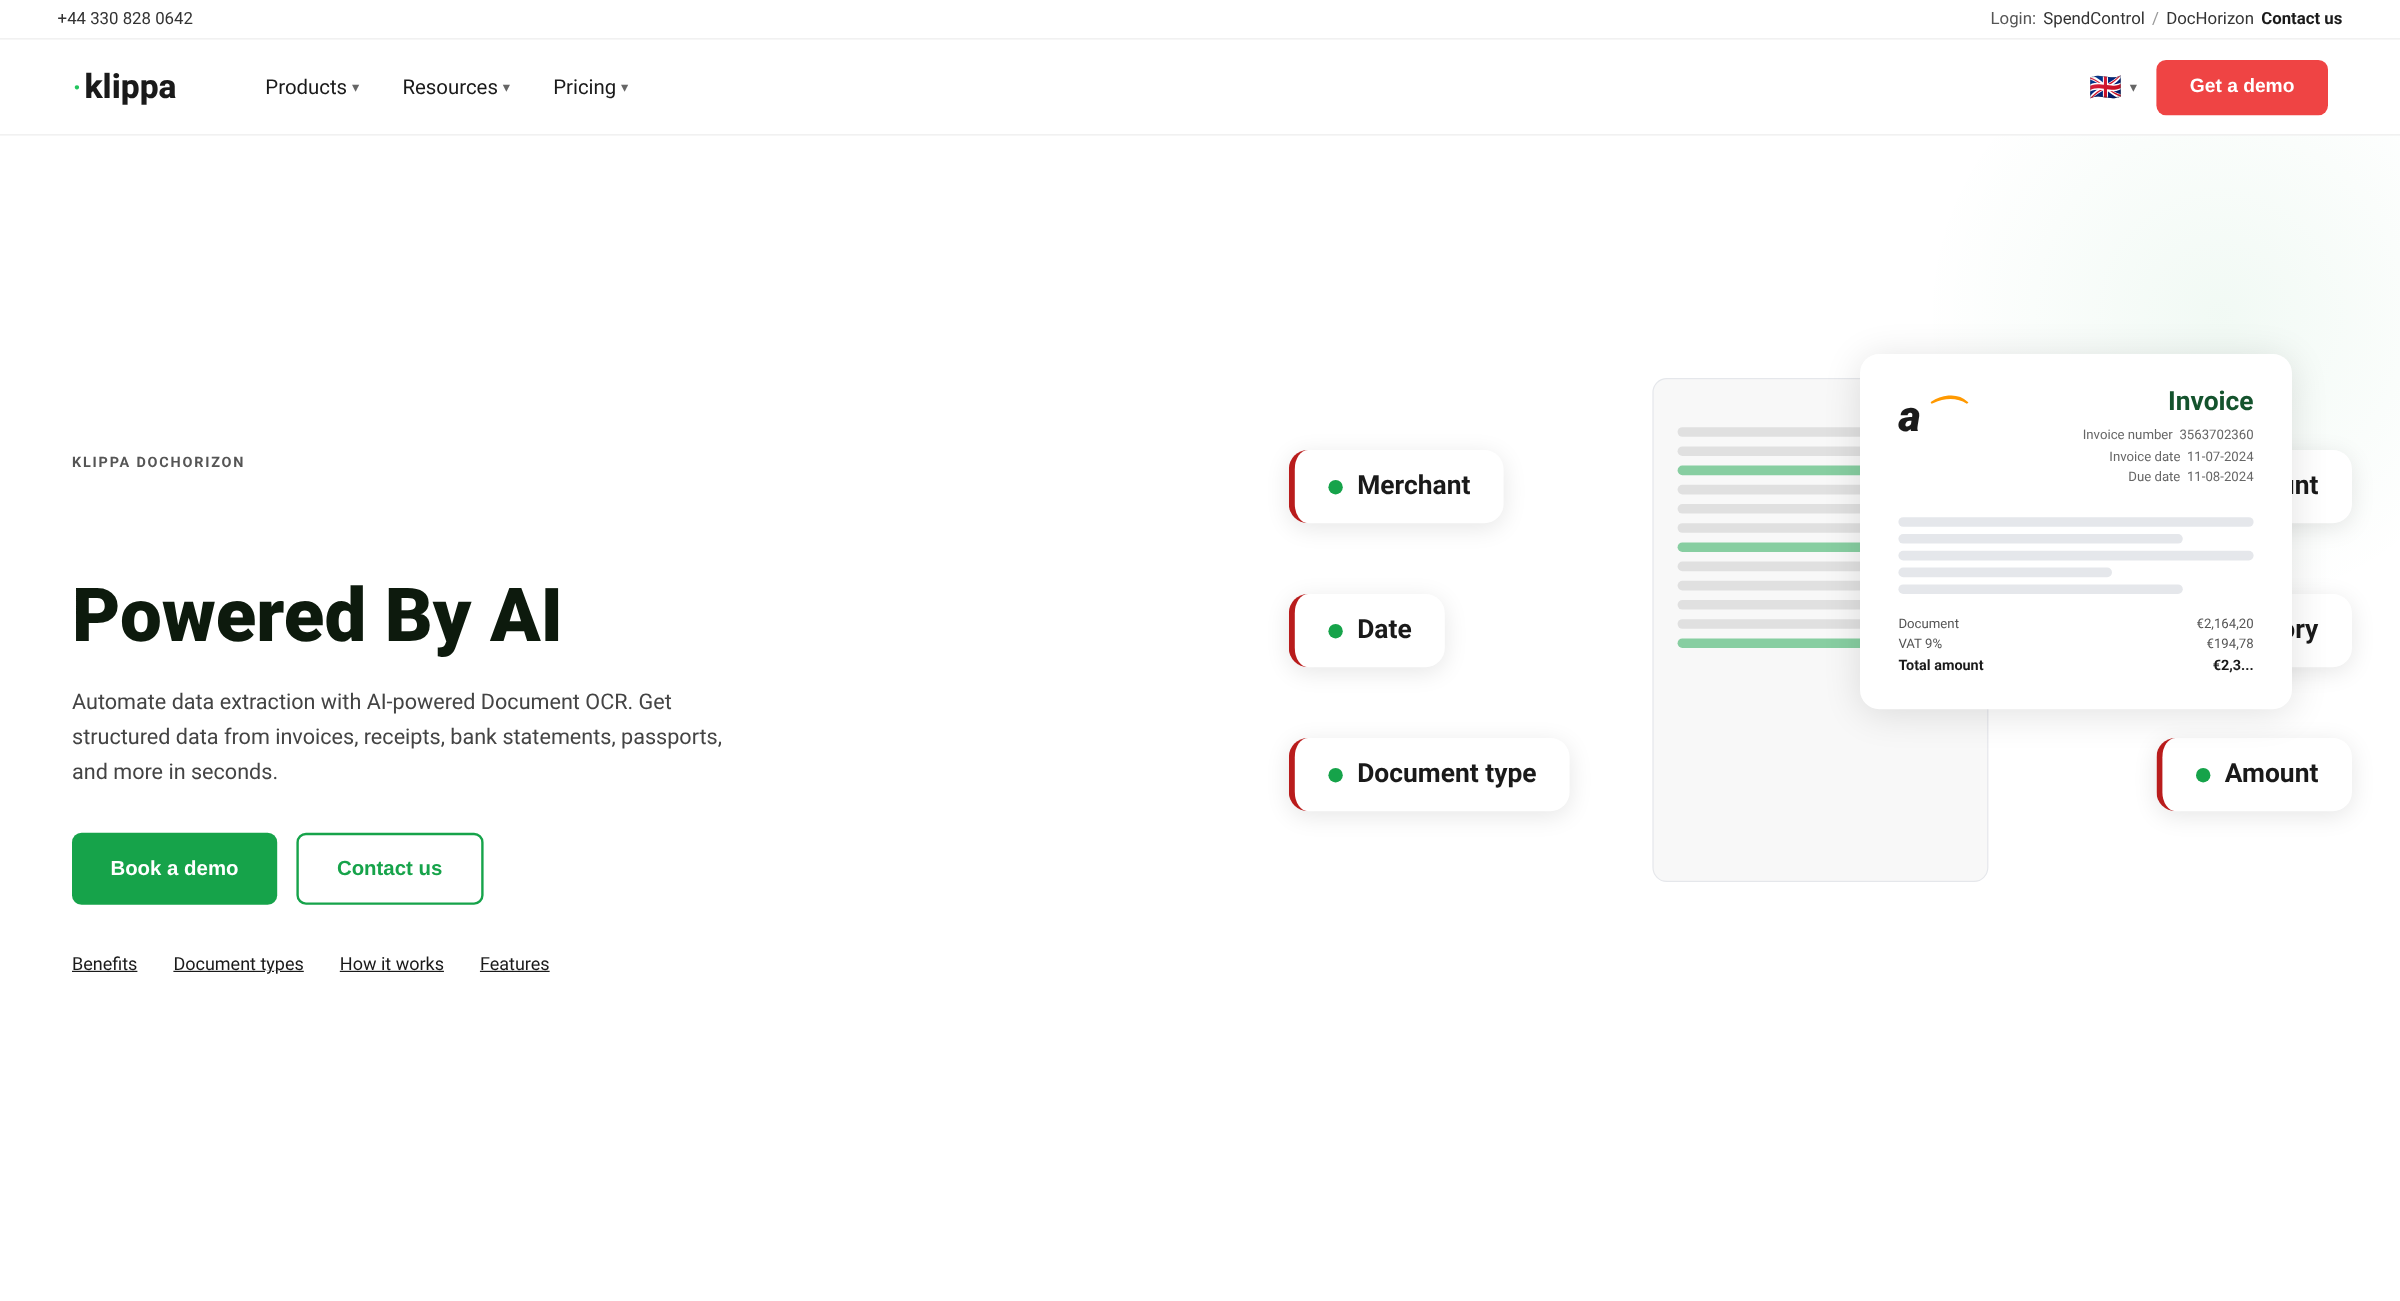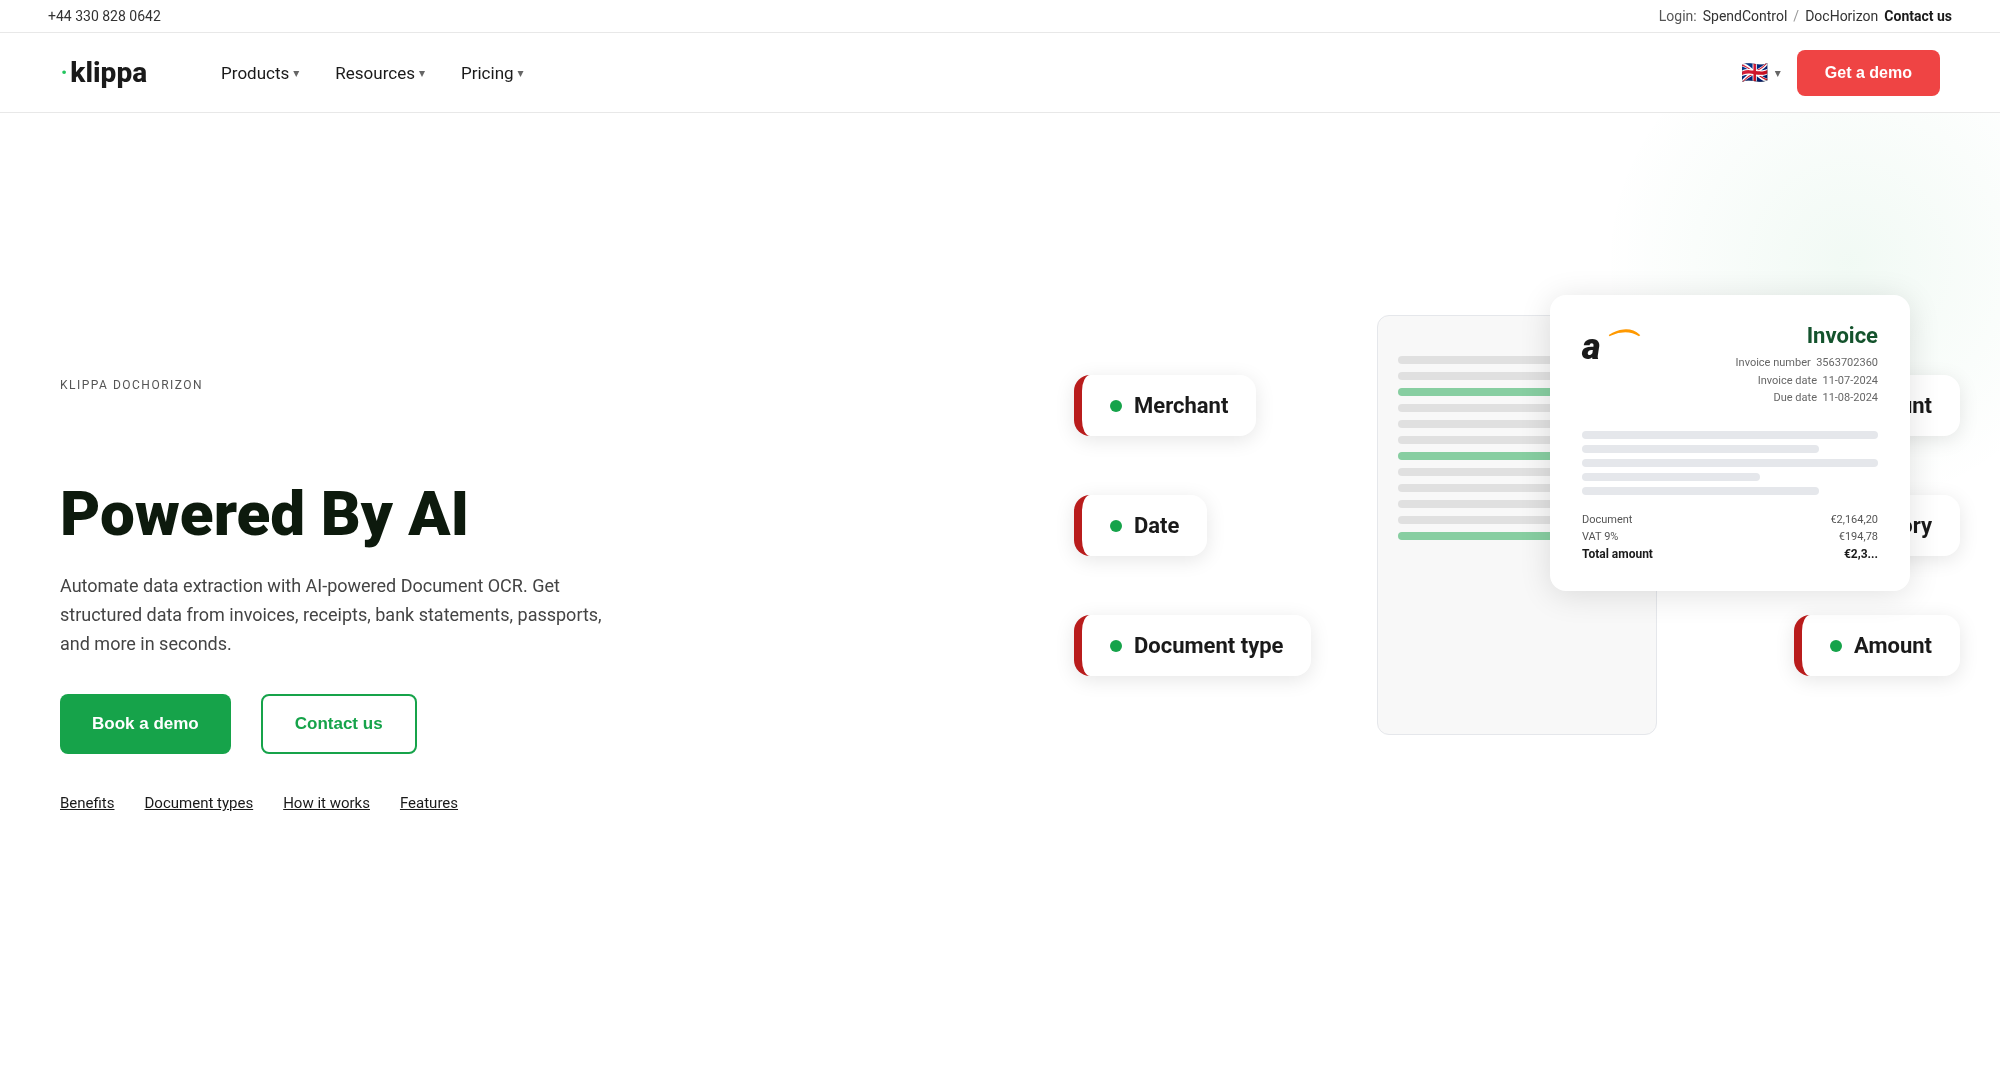--- a/index.html
+++ b/index.html
@@ -83,41 +83,41 @@
     .hero-right {
       flex: 0 0 45%;
       max-width: 45%;
       position: relative;
       display: flex;
       justify-content: center;
       align-items: center;
     }
     .label-tag {
       font-size: 12px;
-      font-weight: 400;
+      font-weight: 700;
       letter-spacing: 1.5px;
       color: #555;
       text-transform: uppercase;
       margin-bottom: 20px;
     }
     .hero-title {
       font-size: 62px;
       font-weight: 900;
       line-height: 1.1;
       color: #0d1a0d;
       margin-bottom: 24px;
     }
     .hero-desc {
       font-size: 18px;
       line-height: 1.6;
       color: #444;
       max-width: 560px;
       margin-bottom: 36px;
     }
-    .hero-buttons { display: flex; gap: 30px; margin-bottom: 40px; }
+    .hero-buttons { display: flex; gap: 16px; margin-bottom: 40px; }
     .btn-primary {
       background: #16a34a;
       color: #fff;
       border: none;
       border-radius: 8px;
       padding: 18px 32px;
       font-size: 17px;
       font-weight: 700;
       cursor: pointer;
     }
@@ -179,21 +179,21 @@
       border-radius: 16px;
       box-shadow: 0 4px 20px rgba(0,0,0,0.10);
       padding: 18px 28px;
       font-size: 22px;
       font-weight: 700;
       color: #1a1a1a;
       display: flex;
       align-items: center;
       gap: 12px;
       white-space: nowrap;
-      border-left: 8px solid #b91c1c;
+      border-left: 5px solid #b91c1c;
     }
     .tag-dot {
       width: 12px;
       height: 12px;
       background: #16a34a;
       border-radius: 50%;
       flex-shrink: 0;
     }
     
     .tag-merchant { top: 60px; left: -20px; }

